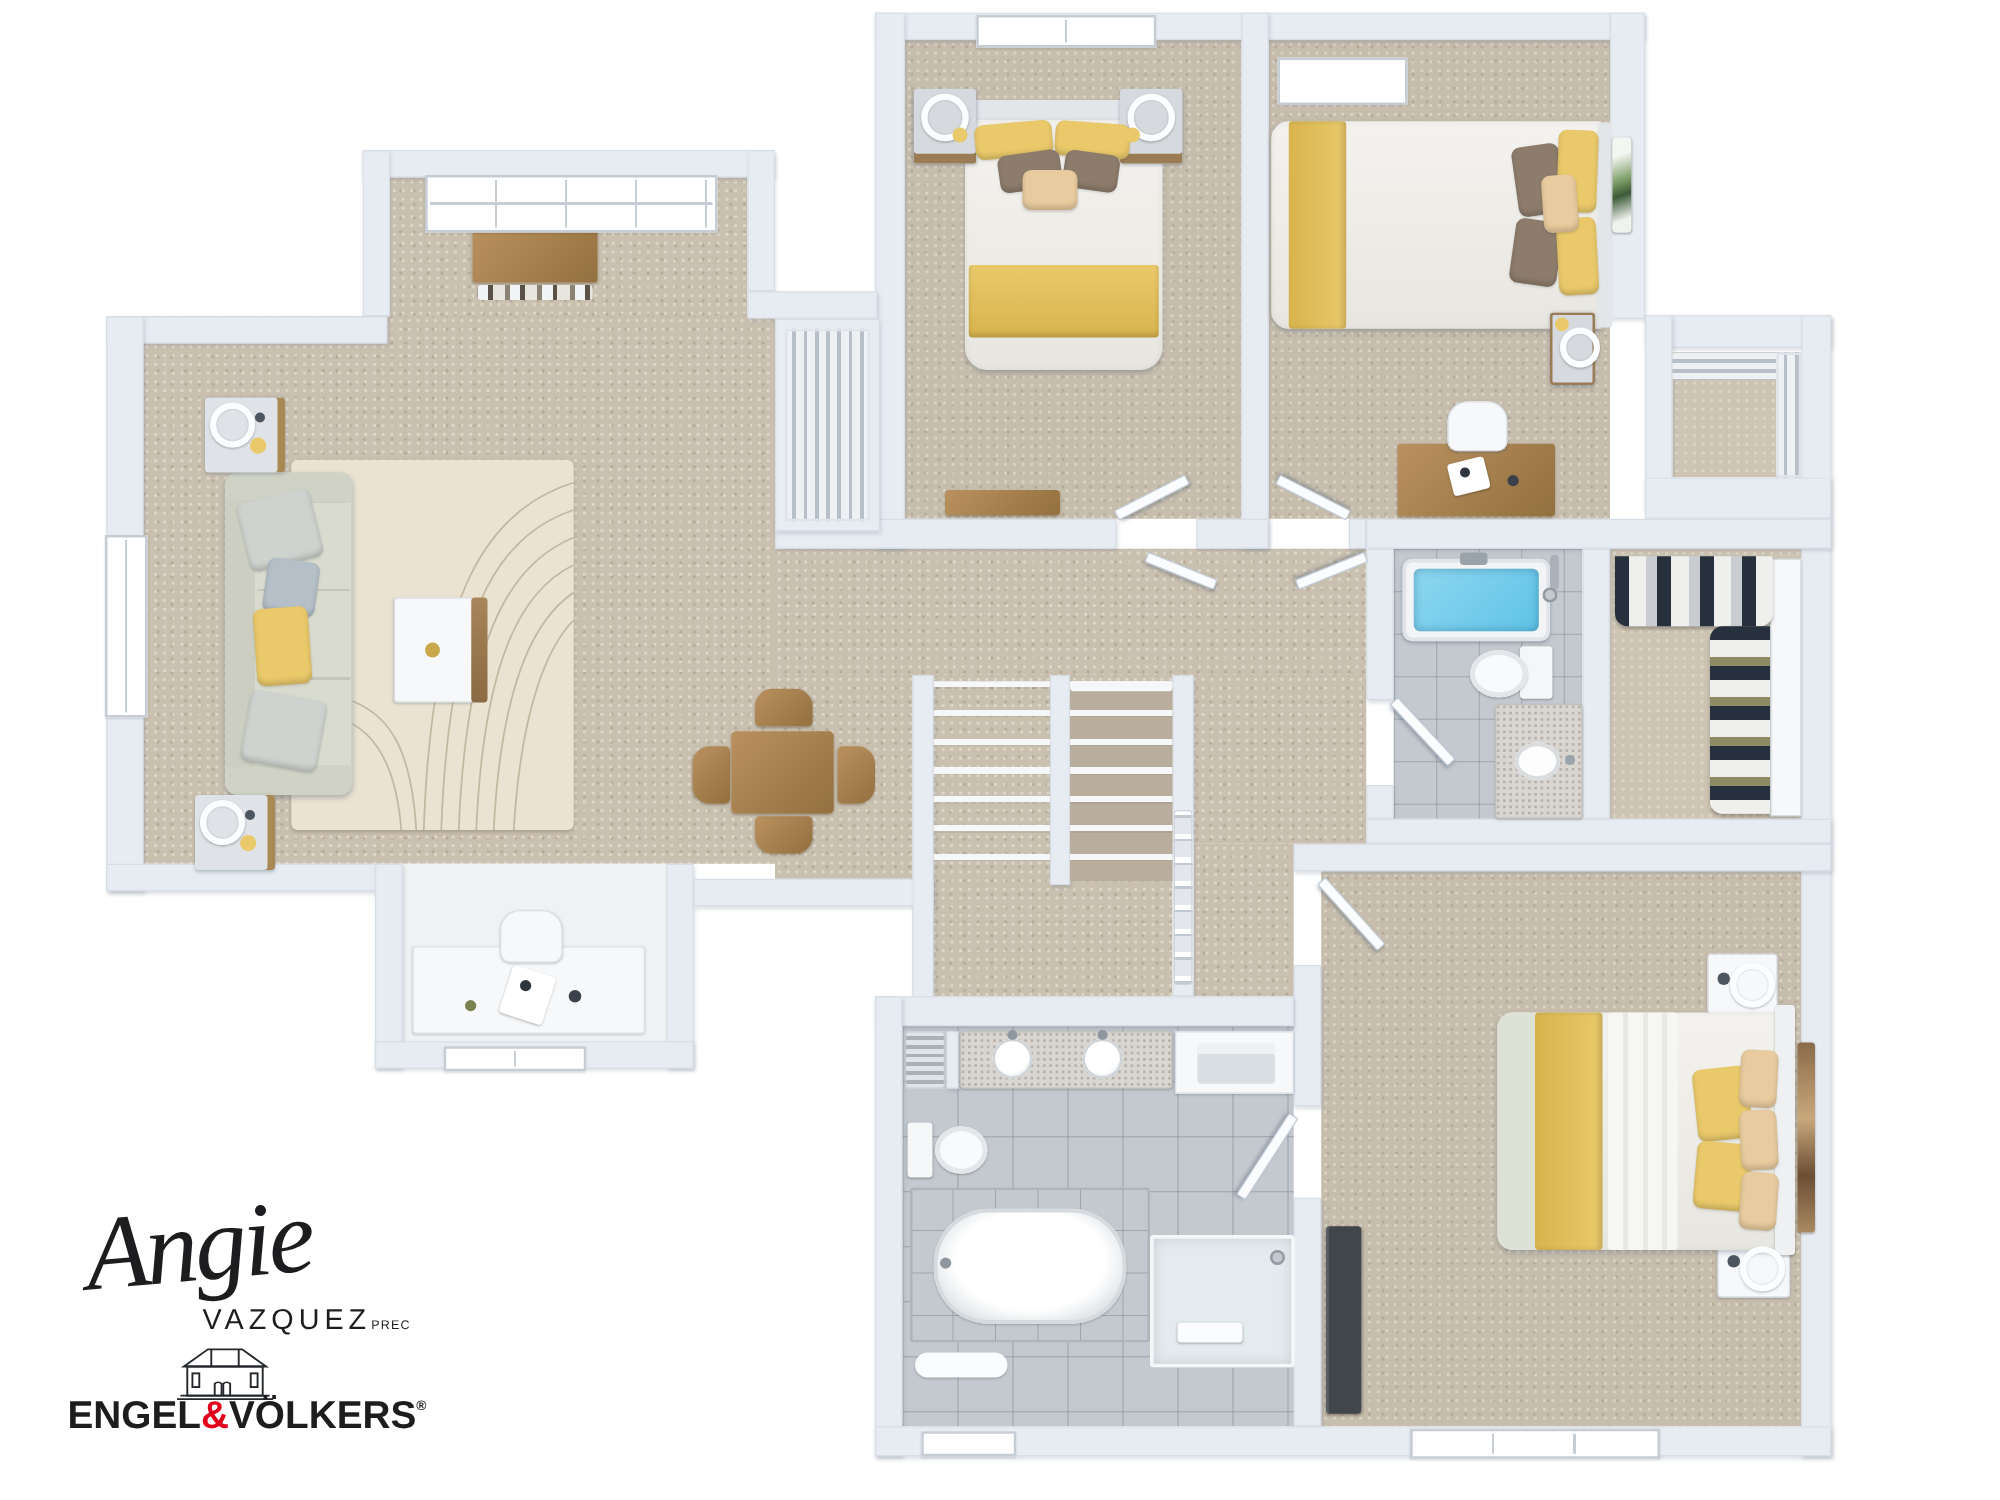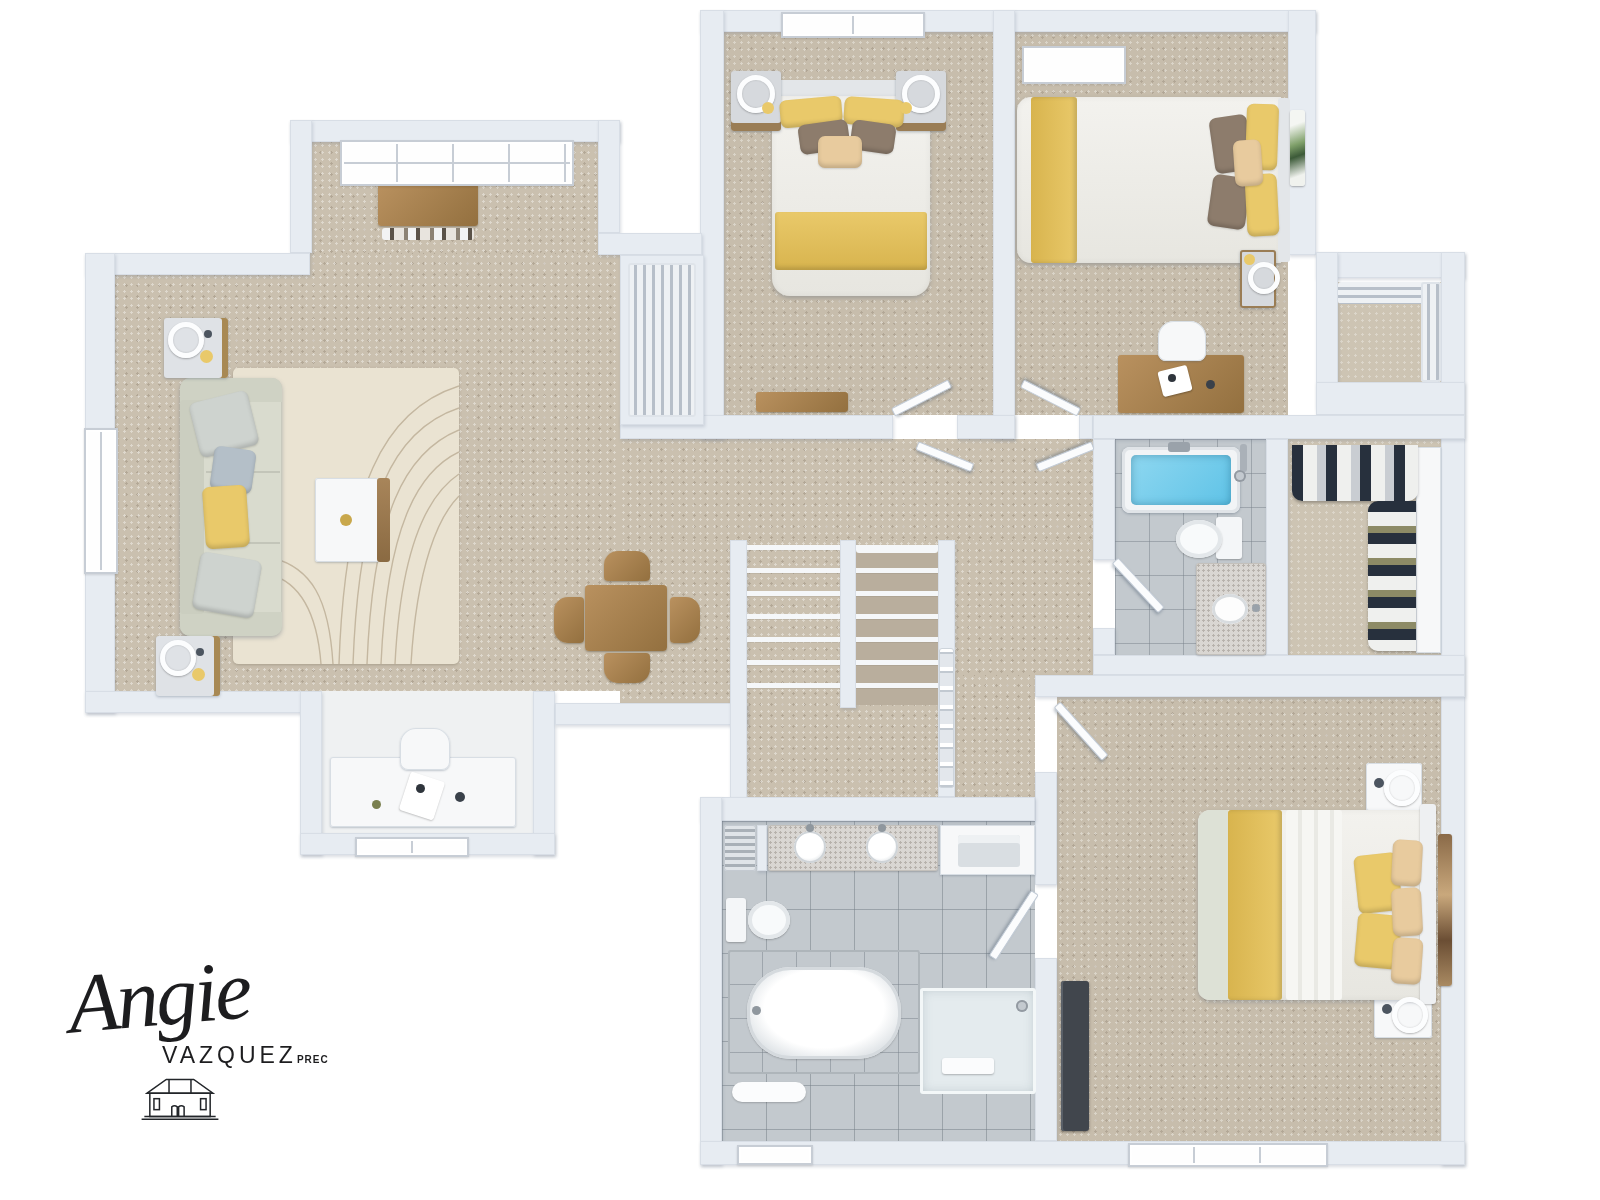--- a/index.html
+++ b/index.html
@@ -62,21 +62,21 @@
     background-image:radial-gradient(rgba(120,110,100,.35) 1px,transparent 1.2px);
     background-size:5px 5px;box-shadow:inset 0 0 0 1px #c3c0bb,0 1px 2px rgba(0,0,0,.2);}
   .glassbox{background:var(--glass,#e4ebee);box-shadow:inset 0 0 0 3px #f3f7f8,inset 0 0 12px rgba(90,110,120,.35);z-index:4;}
   .tubwhite{background:radial-gradient(ellipse at 50% 45%,#fff 0 55%,#e2e6e9 75%,#f2f4f6 100%);
     border-radius:44px;box-shadow:inset 0 0 0 3px #d5dade,0 1px 2px rgba(0,0,0,.2);z-index:5;}
   
   .brand{position:absolute;left:52px;top:962px;width:320px;height:210px;color:var(--ink,#1d1d1f);z-index:9;}
   .brand-first{position:absolute;left:16px;top:-14px;font-family:"Liberation Serif",serif;
     font-style:italic;font-weight:400;font-size:84px;letter-spacing:-3px;transform:rotate(-5deg);}
   .brand-last{position:absolute;left:110px;top:80px;font-size:23px;letter-spacing:4px;font-weight:500;}
-  .brand-prec{font-size:10px;letter-spacing:1px;font-weight:700;text-align:right;}
+  .brand-prec{font-size:10px;letter-spacing:1px;font-weight:400;text-align:right;}
   .brand-house{position:absolute;left:86px;top:112px;}
   .brand-broker{position:absolute;left:2px;top:152px;font-weight:700;font-size:31px;letter-spacing:0px;white-space:nowrap;}
   .brand-amp{color:var(--brand-red,#e2001a);}
   .brand-reg{font-size:11px;vertical-align:14px;}
 </style>
 </head>
 <body>
 
 <div class="canvas">
 
@@ -308,15 +308,16 @@
         <line x1="44" y1="8" x2="44" y2="28"></line>
           <line x1="76" y1="8" x2="76" y2="28"></line>
         <path d="M48,62 v-14 a6 6 0 0 1 8 0 v14"></path>
         <path d="M58,62 v-14 a6 6 0 0 1 8 0 v14"></path>
         <rect x="22" y="36" width="8" height="16"></rect>
           <rect x="90" y="36" width="8" height="16"></rect>
         <line x1="8" y1="62" x2="112" y2="62"></line>
           <line x1="4" y1="66" x2="116" y2="66"></line>
       </svg>
     </div>
+    <div class="brand-broker"><span>ENGEL</span><span class="brand-amp">&amp;</span><span>VÖLKERS</span><span class="brand-reg">®</span></div>
   </div>
 
 </div>
 
 </body></html>

